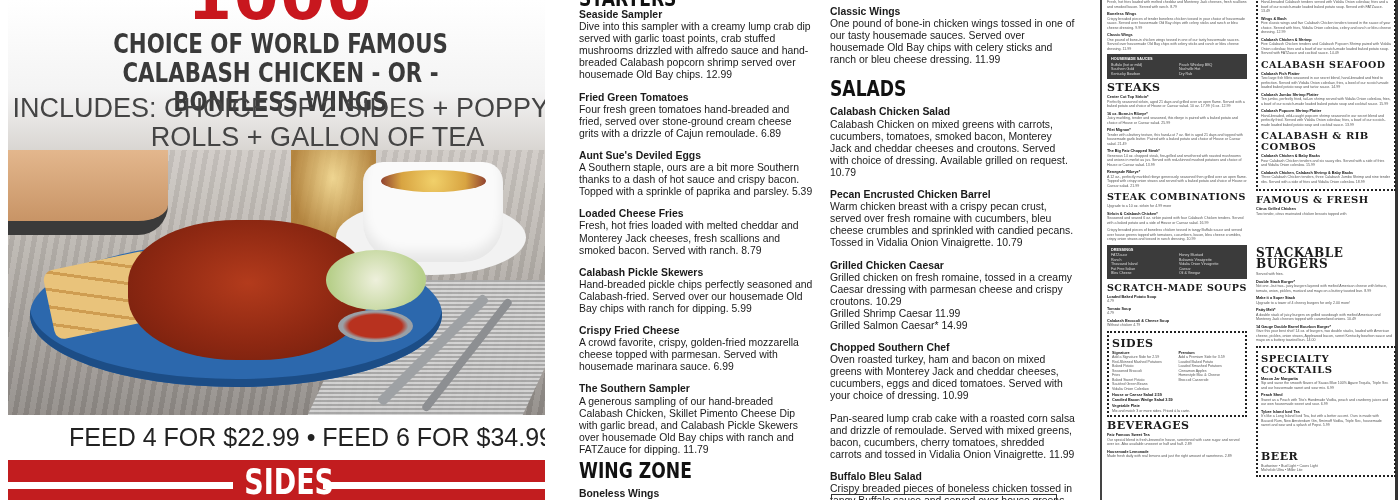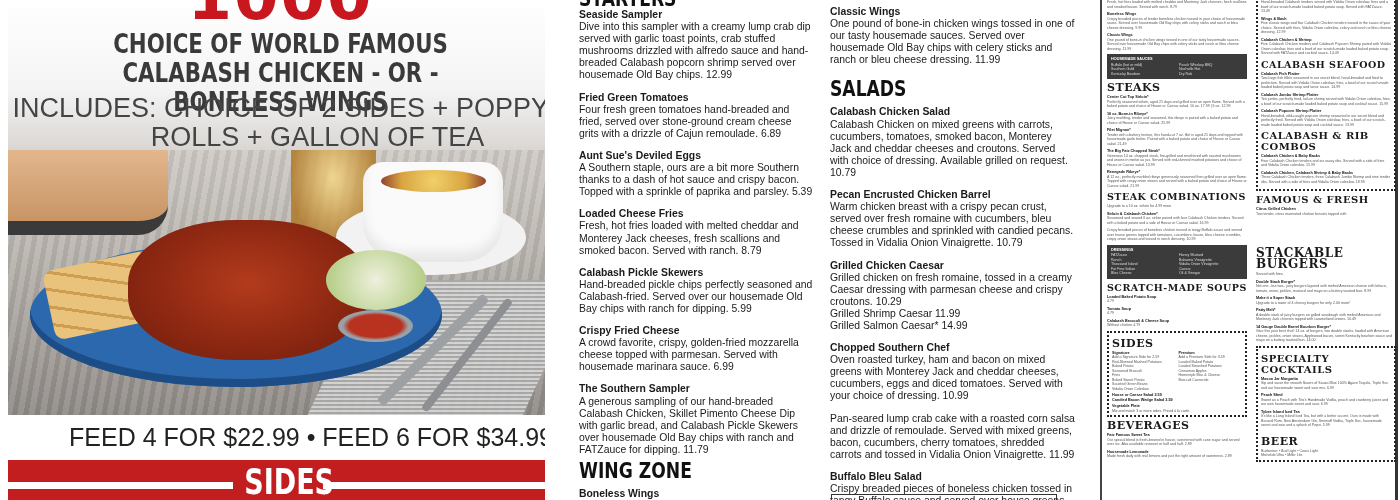--- a/index.html
+++ b/index.html
@@ -400,18 +400,18 @@
           <span class="t-desc">Sip and savor the smooth flavors of Sauza Blue 100% Agave Tequila, Triple Sec and our housemade sweet and sour mix. 6.99</span>
         </div>
       <div class="t-item">
           <span class="t-name">Peach Shed</span>
           <span class="t-desc">Sweet as a Peach with Tito's Handmade Vodka, peach and cranberry juices and our own housemade sweet and sour. 6.99</span>
         </div>
       <div class="t-item">
           <span class="t-name">Tybee Island Iced Tea</span>
           <span class="t-desc">It's like a Long Island Iced Tea, but with a better accent. Ours is made with Bacardi Rum, New Amsterdam Gin, Smirnoff Vodka, Triple Sec, housemade sweet and sour and a splash of Pepsi. 5.99</span>
         </div>
-      <div class="t-heading" style="margin-top:8px;">BEER</div>
+      <div class="t-heading" style="margin-top:23px;">BEER</div>
       <span class="t-desc">Budweiser • Bud Light • Coors Light</span>
       <span class="t-desc">Michelob Ultra • Miller Lite</span>
     </div>
   </div>
 </section>
 
 </body></html>

